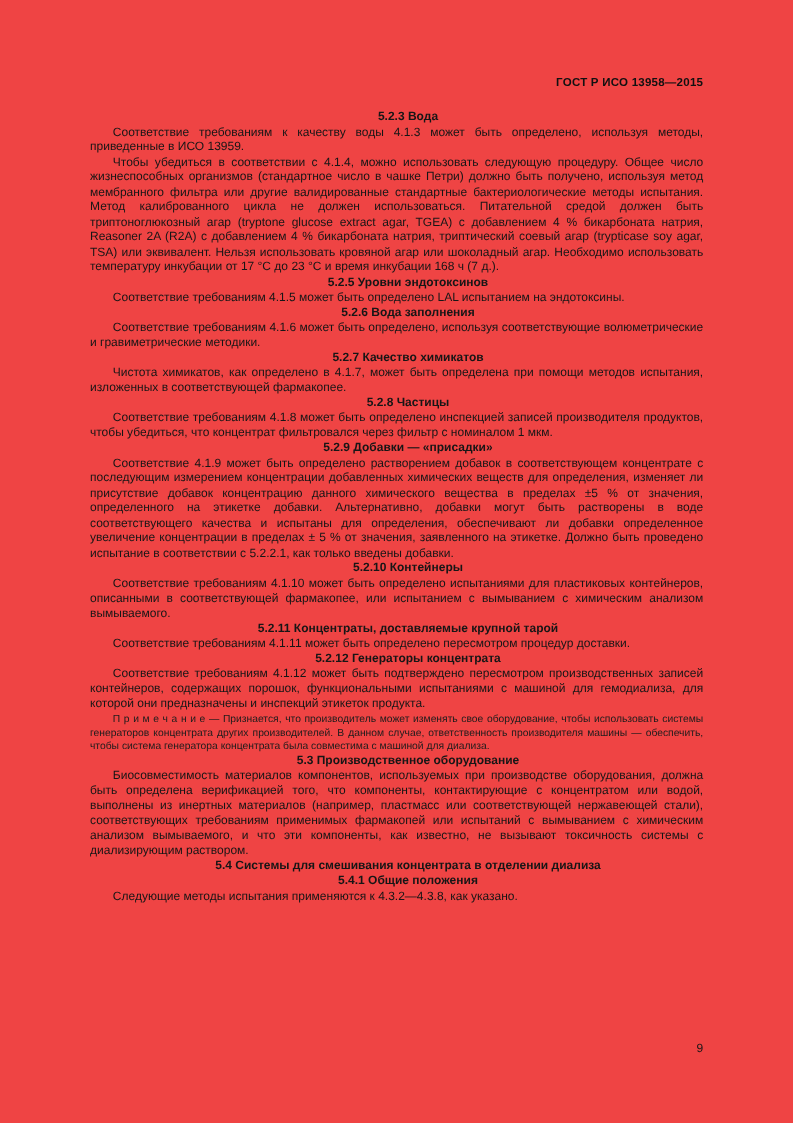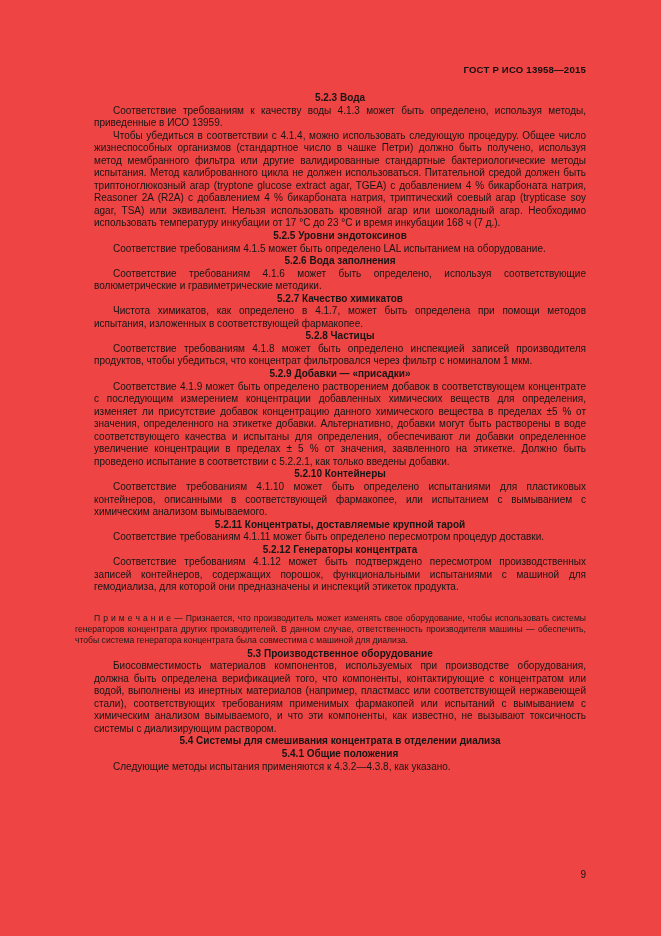--- a/index.html
+++ b/index.html
@@ -42,27 +42,26 @@
     margin: 0;
     padding: 0;
   }
   .doc-body p.heading {
     font-weight: bold;
     text-indent: 19px;
     text-align: center;
   }
   .doc-body p.para {
     text-indent: 19px;
-    margin-left: 19px;
   }
   .doc-body p.note {
     font-size: 8.6px;
     line-height: 10.9px;
     text-indent: 19px;
-    margin: 19px 0 2px 0;
+    margin: 0 0 2px 0;
     color: #1c1c1c;
   }
   .doc-footer {
     position: absolute;
     top: 869px;
     left: 75px;
     width: 511px;
     text-align: right;
     font-size: 10px;
     color: #161616;
@@ -72,21 +71,21 @@
 <body>
 
 <div class="page">
   <div class="doc-header">ГОСТ Р ИСО 13958—2015</div>
 
   <div class="doc-body">
       <p class="heading">5.2.3 Вода</p>
       <p class="para">Соответствие требованиям к качеству воды 4.1.3 может быть определено, используя методы, приведенные в ИСО 13959.</p>
       <p class="para">Чтобы убедиться в соответствии с 4.1.4, можно использовать следующую процедуру. Общее число жизнеспособных организмов (стандартное число в чашке Петри) должно быть получено, используя метод мембранного фильтра или другие валидированные стандартные бактериологические методы испытания. Метод калиброванного цикла не должен использоваться. Питательной средой должен быть триптоноглюкозный агар (tryptone glucose extract agar, TGEA) с добавлением 4 % бикарбоната натрия, Reasoner 2A (R2A) с добавлением 4 % бикарбоната натрия, триптический соевый агар (trypticase soy agar, TSA) или эквивалент. Нельзя использовать кровяной агар или шоколадный агар. Необходимо использовать температуру инкубации от 17 °С до 23 °С и время инкубации 168 ч (7 д.).</p>
       <p class="heading">5.2.5 Уровни эндотоксинов</p>
-      <p class="para">Соответствие требованиям 4.1.5 может быть определено LAL испытанием на оборудование.</p>
+      <p class="para">Соответствие требованиям 4.1.5 может быть определено LAL испытанием на эндотоксины.</p>
       <p class="heading">5.2.6 Вода заполнения</p>
       <p class="para">Соответствие требованиям 4.1.6 может быть определено, используя соответствующие волюметрические и гравиметрические методики.</p>
       <p class="heading">5.2.7 Качество химикатов</p>
       <p class="para">Чистота химикатов, как определено в 4.1.7, может быть определена при помощи методов испытания, изложенных в соответствующей фармакопее.</p>
       <p class="heading">5.2.8 Частицы</p>
       <p class="para">Соответствие требованиям 4.1.8 может быть определено инспекцией записей производителя продуктов, чтобы убедиться, что концентрат фильтровался через фильтр с номиналом 1 мкм.</p>
       <p class="heading">5.2.9 Добавки — «присадки»</p>
       <p class="para">Соответствие 4.1.9 может быть определено растворением добавок в соответствующем концентрате с последующим измерением концентрации добавленных химических веществ для определения, изменяет ли присутствие добавок концентрацию данного химического вещества в пределах ±5 % от значения, определенного на этикетке добавки. Альтернативно, добавки могут быть растворены в воде соответствующего качества и испытаны для определения, обеспечивают ли добавки определенное увеличение концентрации в пределах ± 5 % от значения, заявленного на этикетке. Должно быть проведено испытание в соответствии с 5.2.2.1, как только введены добавки.</p>
       <p class="heading">5.2.10 Контейнеры</p>
       <p class="para">Соответствие требованиям 4.1.10 может быть определено испытаниями для пластиковых контейнеров, описанными в соответствующей фармакопее, или испытанием с вымыванием с химическим анализом вымываемого.</p>

